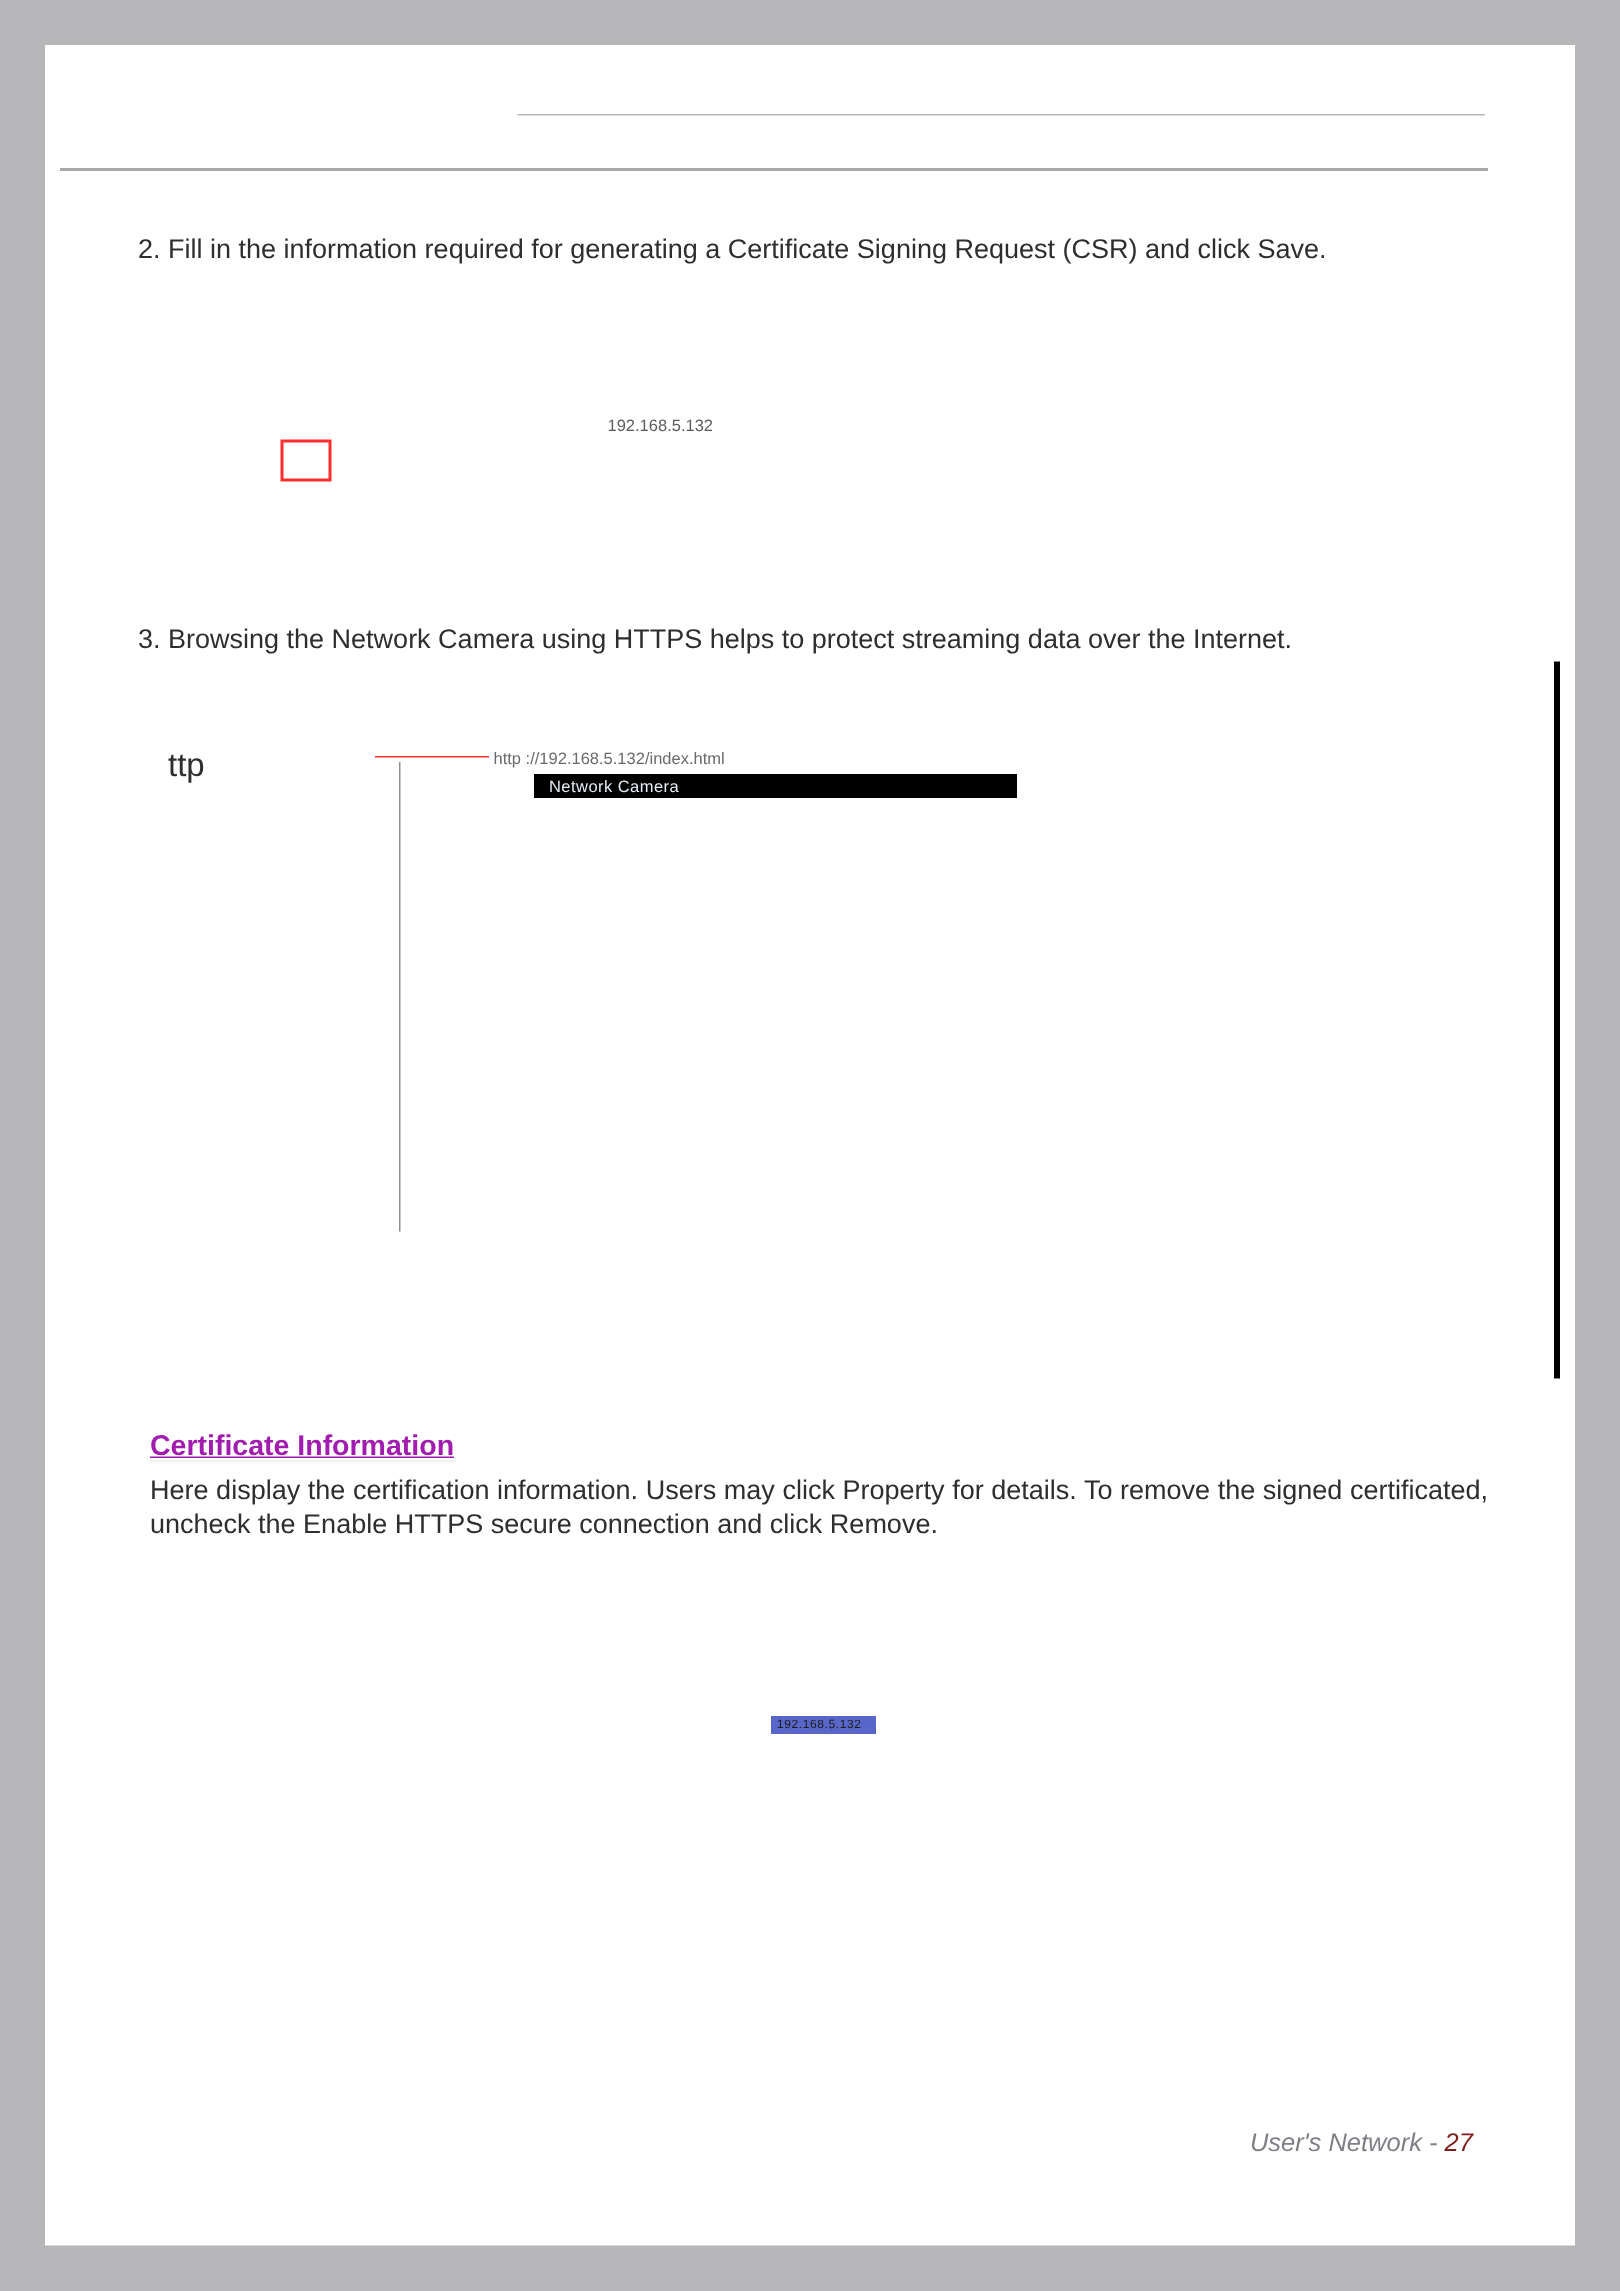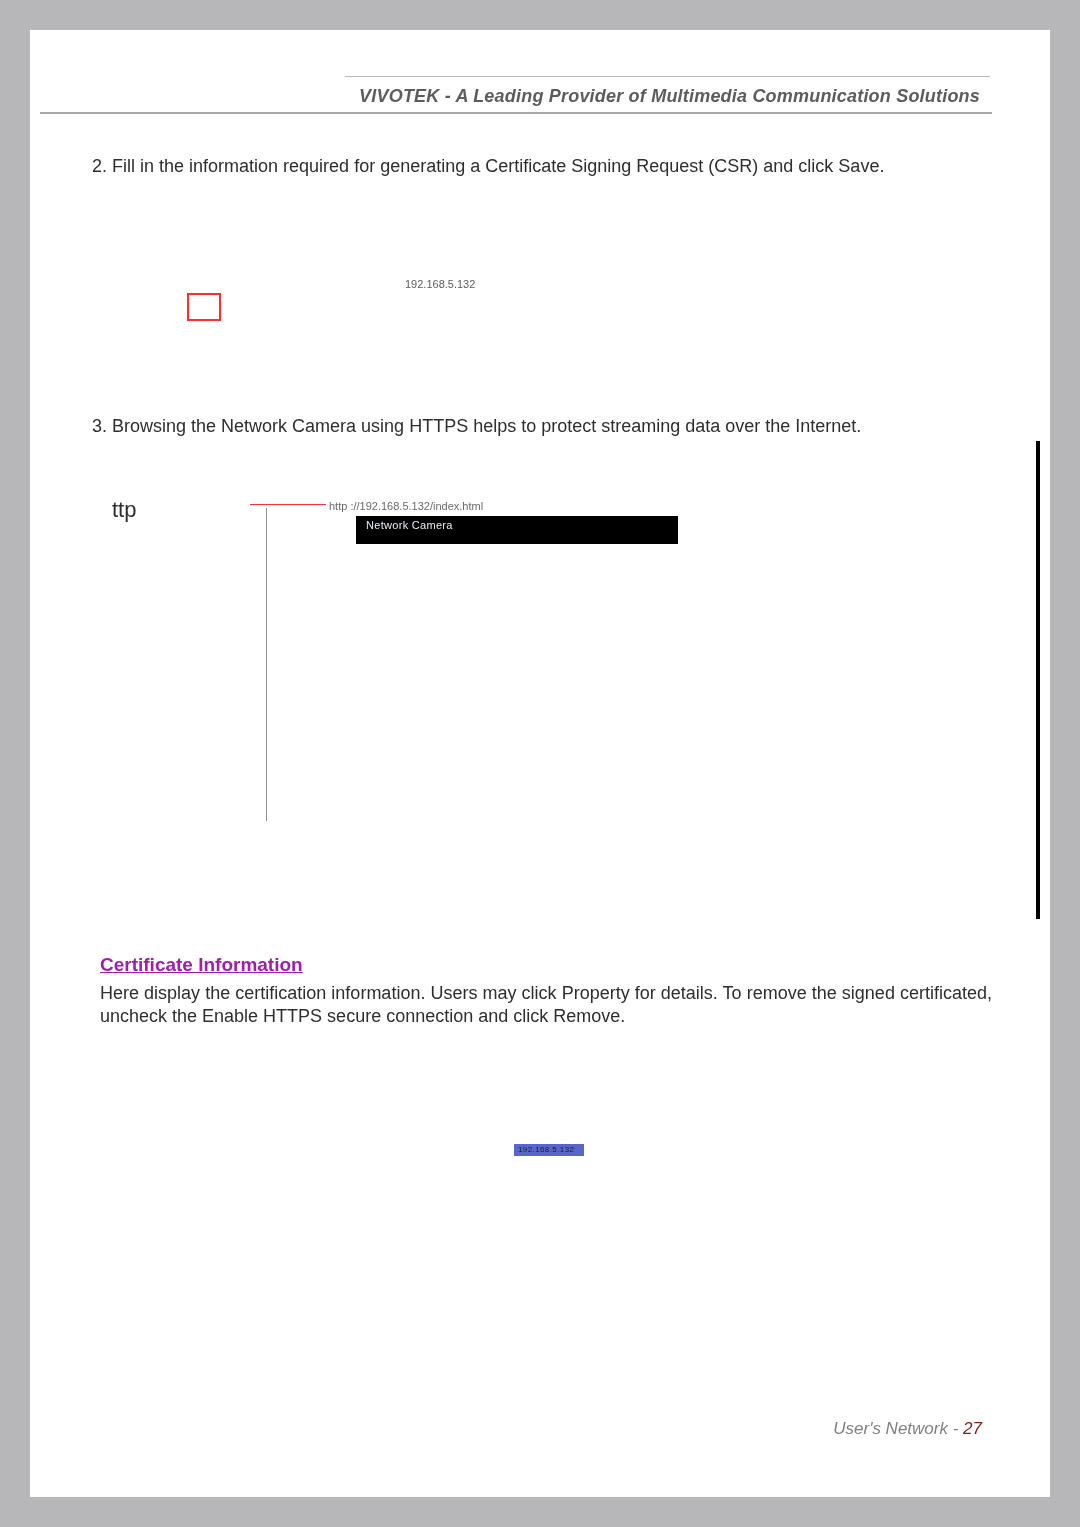--- a/index.html
+++ b/index.html
@@ -110,21 +110,21 @@
       top: 0;
       bottom: 0;
       width: 1px;
       background: #8f8f8f;
     }
     .title-bar {
       position: absolute;
       left: 90px;
       top: 8px;
       width: 322px;
-      height: 28px;
+      height: 16px;
       background: #000000;
       color: #e6eef8;
       font-size: 11px;
       line-height: 18px;
       padding-left: 10px;
       letter-spacing: 0.3px;
     }
     .right-thick-border {
       position: absolute;
       right: 10px;
@@ -180,21 +180,20 @@
       color: #7f1d1d;
       font-style: italic;
     }
   </style>
 </head>
 <body>
 
 <div class="page">
 
   <div class="header-rule-top"></div>
-  <div class="header-title">VIVOTEK - A Leading Provider of Multimedia Communication Solutions</div>
   <div class="header-rule-bottom"></div>
 
   <div class="step2">2. Fill in the information required for generating a Certificate Signing Request (CSR) and click Save.</div>
 
   <div class="ip-text-1">192.168.5.132</div>
   <div class="red-box"></div>
 
   <div class="step3">3. Browsing the Network Camera using HTTPS helps to protect streaming data over the Internet.</div>
 
   <div class="ttp-label">ttp</div>

